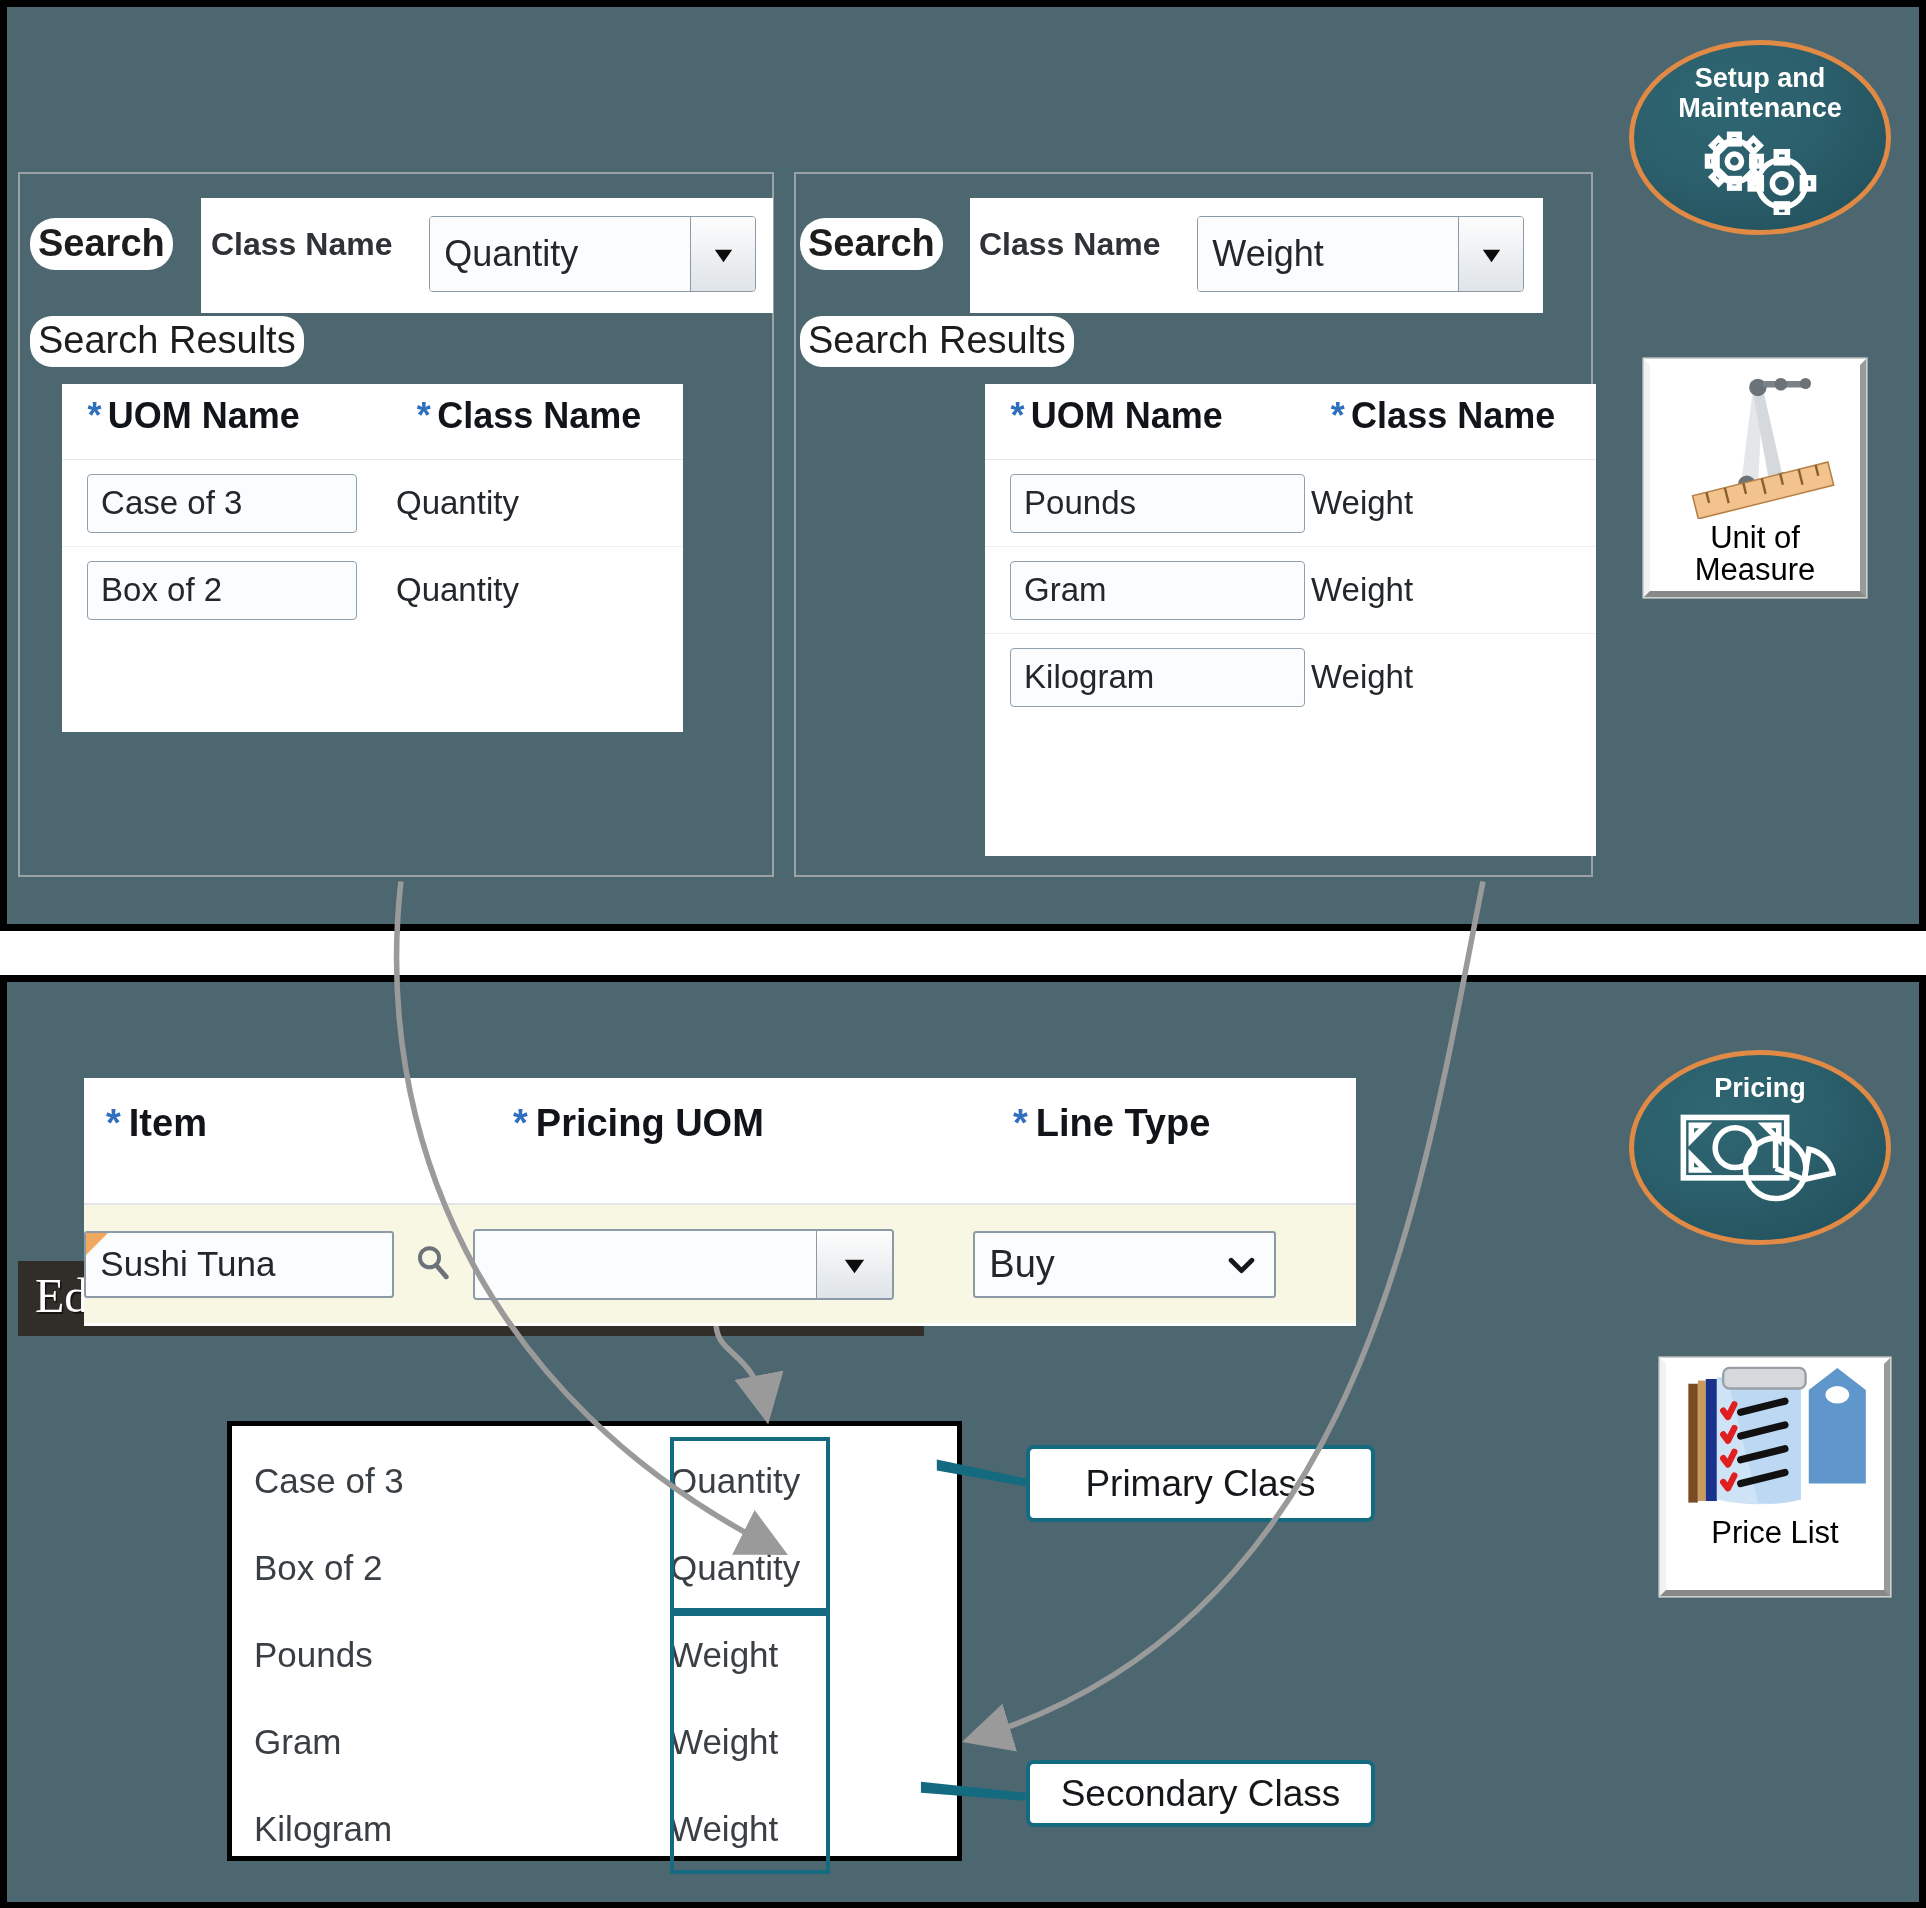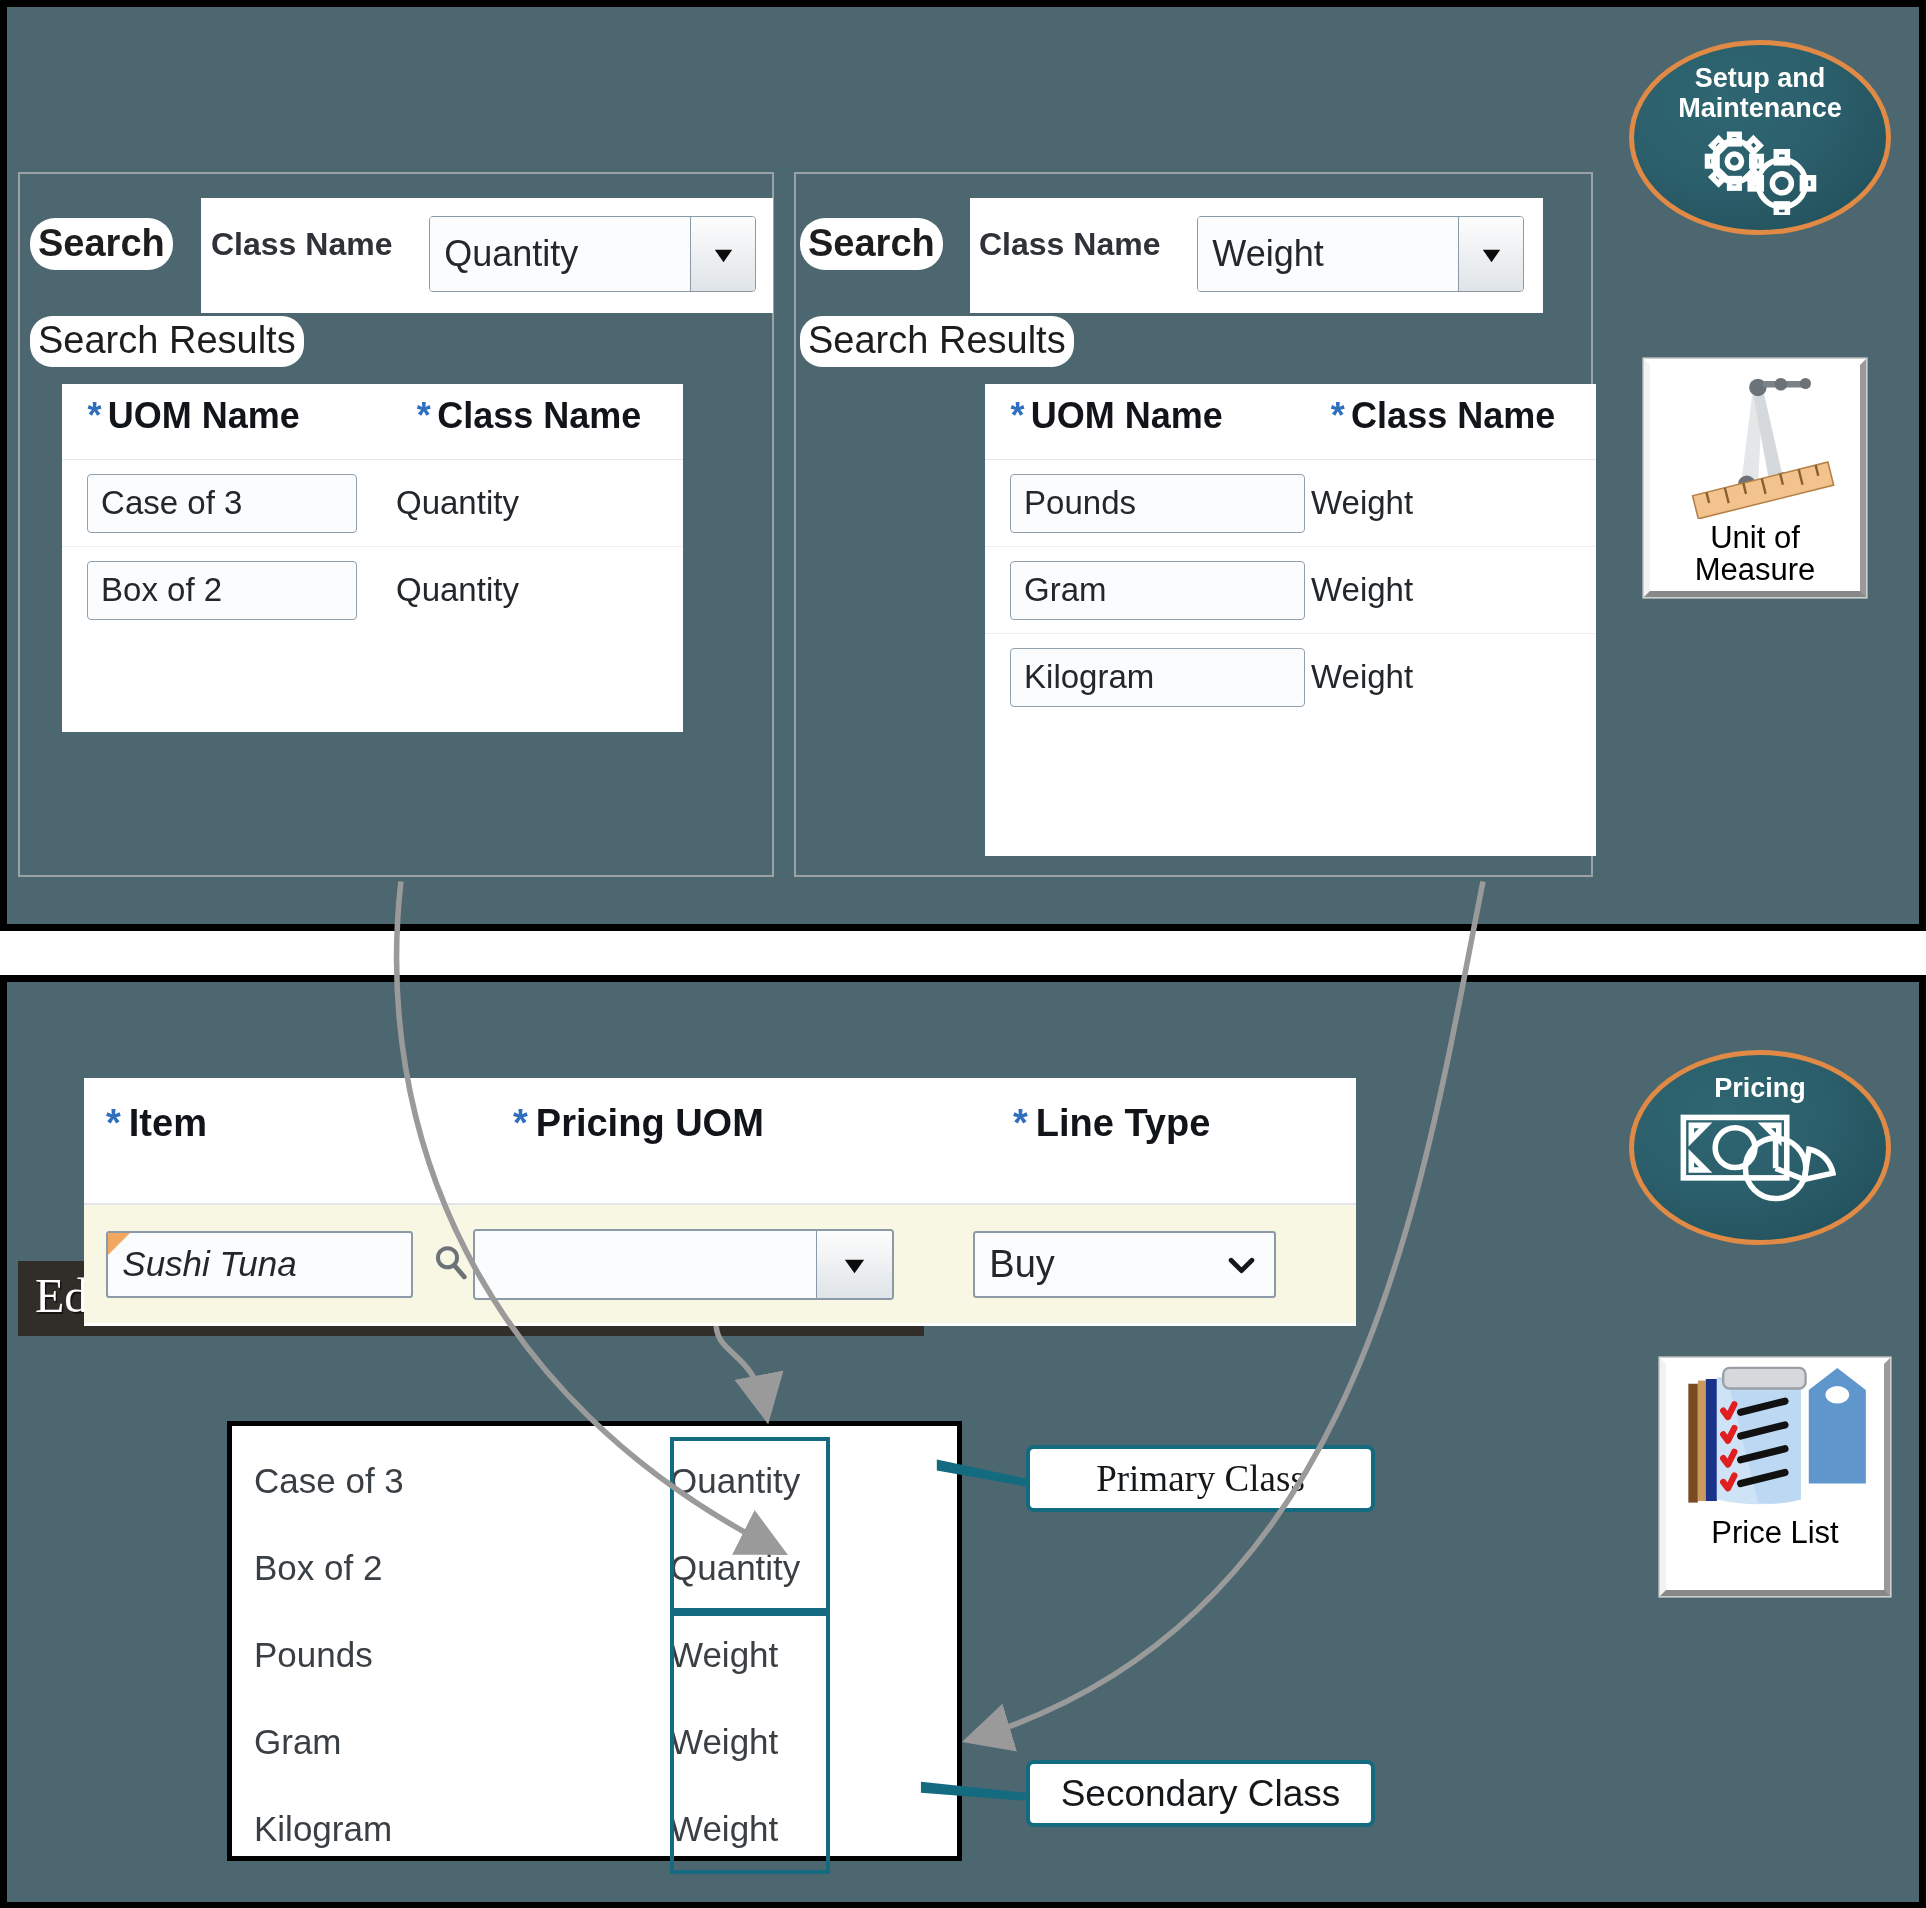--- a/index.html
+++ b/index.html
@@ -281,21 +281,21 @@
     border:4px solid #146b80;
     border-radius:8px;
     display:flex;
     align-items:center;
     justify-content:center;
     font-size:37px;
     color:#15181b;
     white-space:nowrap;
     box-sizing:border-box;
   }
-  #callout-primary  { left:1026px; top:1445px; width:349px; height:67px;font-family:Liberation Serif, serif; }
+  #callout-primary  { left:1026px; top:1445px; width:349px; height:77px; }
   #callout-secondary{ left:1026px; top:1760px; width:349px; height:67px; }
 
   
   .ellipse-badge{
     position:absolute;
     border-radius:50%;
     border:5.6px solid #e08a45;
     background:radial-gradient(ellipse at 35% 30%, #2e6672 0%, #2b5f6b 45%, #1f4c57 100%);
     display:flex;
     flex-direction:column;
@@ -447,21 +447,21 @@
         <span class="req">*</span><span>Item</span>
       </div>
       <div class="col" style="width:500px;">
         <span class="req">*</span><span>Pricing UOM</span>
       </div>
       <div class="col" style="width:318px;">
         <span class="req">*</span><span>Line Type</span>
       </div>
     </div>
     <div id="pl-row">
-      <div style="width:389px;padding-left:22px;box-sizing:border-box;display:flex;align-items:center;font-style:italic;">
+      <div style="width:389px;box-sizing:border-box;display:flex;align-items:center;">
         <div class="pl-input" style="width:310px;">
           <span class="reqflag"></span>
           <span>Sushi Tuna</span>
         </div>
         <span style="margin-left:17.5px;display:inline-block;">
           <svg width="43" height="43" viewBox="0 0 54 54">
             <circle cx="22" cy="21" r="12" fill="none" stroke="#6d7278" stroke-width="5"></circle>
             <line x1="31" y1="31" x2="43" y2="45" stroke="#6d7278" stroke-width="6" stroke-linecap="round"></line>
           </svg>
         </span>

